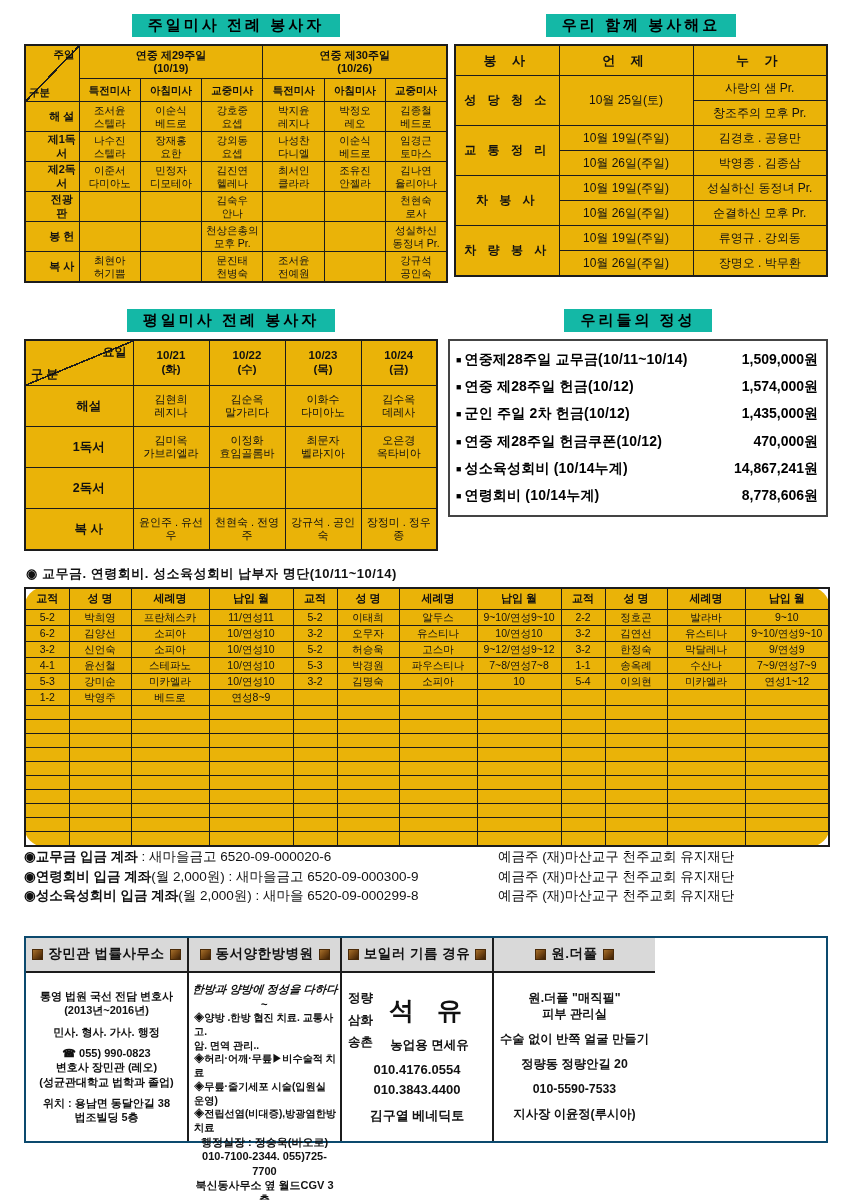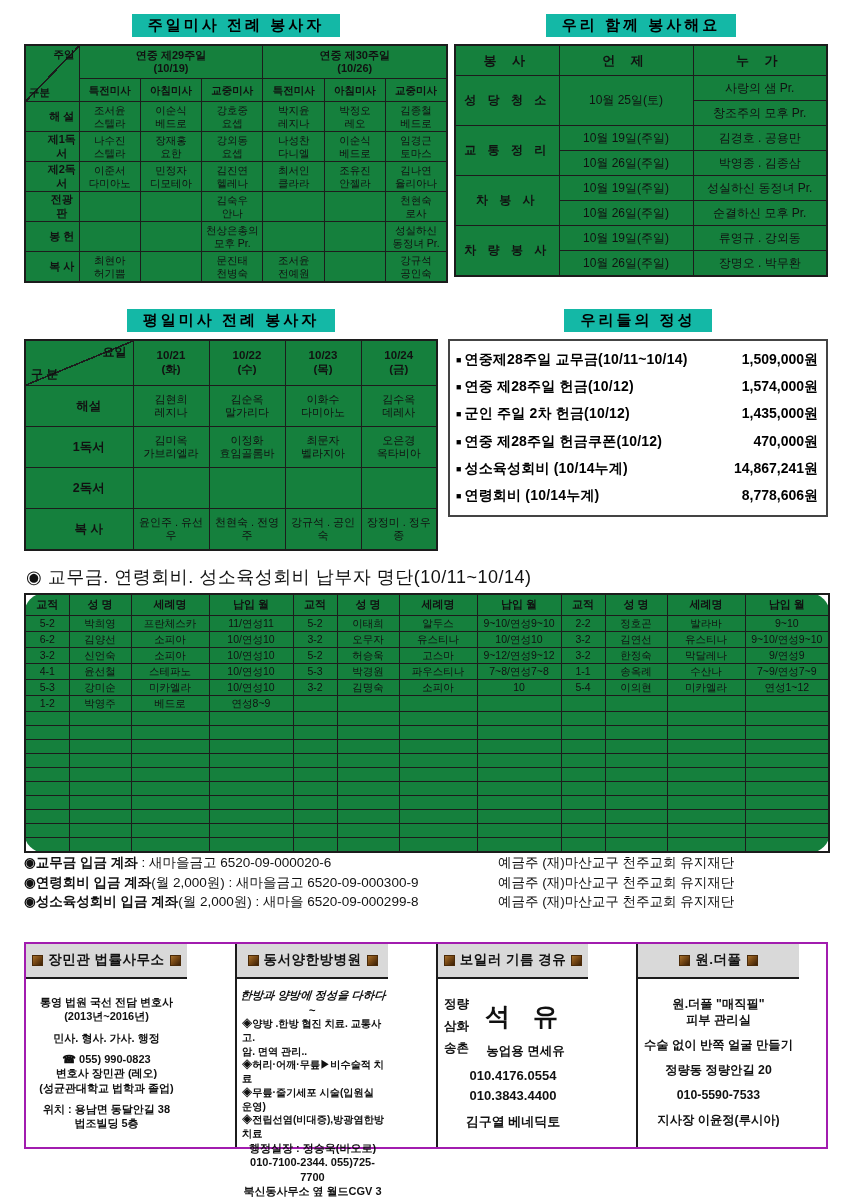--- a/index.html
+++ b/index.html
@@ -5,21 +5,21 @@
   html,body{margin:0;padding:0;background:#fff;}
   body{width:848px;height:1200px;overflow:hidden;font-family:"Liberation Sans",sans-serif;color:#111;}
   .page{box-sizing:border-box;width:848px;height:1200px;padding:14px 20px 0 24px;}
 
   
   .title-wrap{text-align:center;margin-bottom:7px;}
   .section-title{display:inline-block;background:#14b8a6;color:#000;font-weight:bold;
     font-size:15px;letter-spacing:3px;padding:2px 16px;}
 
   
-  table{border-collapse:collapse;table-layout:fixed;background:#15803d;}
+  table{border-collapse:collapse;table-layout:fixed;background:#eab308;}
   th,td{border:1px solid #1c1c1c;text-align:center;vertical-align:middle;
     font-size:10.5px;line-height:1.2;padding:1px 1px;white-space:pre-line;overflow:hidden;}
   table{border:2px solid #1c1c1c;}
   th{font-weight:bold;}
 
   
   .top-section{display:flex;gap:6px;align-items:flex-start;}
   .top-left{width:424px;}
   .top-right{width:374px;}
   .sunday{width:424px;}
@@ -54,36 +54,36 @@
 
   .don-box{box-sizing:border-box;width:380px;height:178px;border:2px solid #444;
     padding:10px 8px 10px 6px;display:flex;flex-direction:column;justify-content:space-between;}
   .don-row{display:flex;align-items:baseline;font-size:14px;font-weight:600;color:#000;}
   .don-bullet{font-size:9px;margin-right:3px;position:relative;top:-1px;}
   .don-label{letter-spacing:0.2px;}
   .don-amount{margin-left:auto;}
 
   
   .pay-section{margin-top:14px;}
-  .pay-heading{font-size:18px;font-weight:normal;margin:0 0 4px 2px;letter-spacing:0.5px;}
+  .pay-heading{font-size:13px;font-weight:bold;margin:0 0 4px 2px;letter-spacing:0.5px;}
   .payment{width:804px;border-radius:21px;}
   .payment th{height:18px;font-size:11px;}
   .payment td{height:15px;font-size:10.5px;padding:0 1px;}
   .payment tr.empty td{height:13px;}
 
   
   .accounts{}
   .acct-row{display:flex;align-items:baseline;font-size:13.5px;line-height:1.45;}
   .acct-left{flex:1;}
   .acct-left b{font-size:13.5px;}
   .acct-holder{width:330px;text-align:left;}
 
   
   .ads{margin-top:30px;display:grid;grid-template-columns:161px 153px 152px 163px 165px;
-    border:2px solid #a21caf;gap:48px;}
+    border:2px solid #0c4a6e;}
   .ad{border-left:2px solid #1c1c1c;display:flex;flex-direction:column;}
   .ad:first-child{border-left:none;}
   .ad-header{height:33px;background:#d9d9d9;border-bottom:2px solid #1c1c1c;
     display:flex;align-items:center;justify-content:center;gap:5px;
     font-weight:bold;font-size:13.5px;letter-spacing:0.5px;}
   .sq{display:inline-block;width:11px;height:11px;
     background:linear-gradient(135deg,#b07a33 0%,#7a4a15 45%,#2e1703 100%);
     box-shadow:inset 0 0 0 1px #4a2a08;}
   .ad-body{box-sizing:border-box;height:168px;padding:9px 3px;display:flex;flex-direction:column;
     justify-content:space-evenly;text-align:center;font-weight:bold;}

